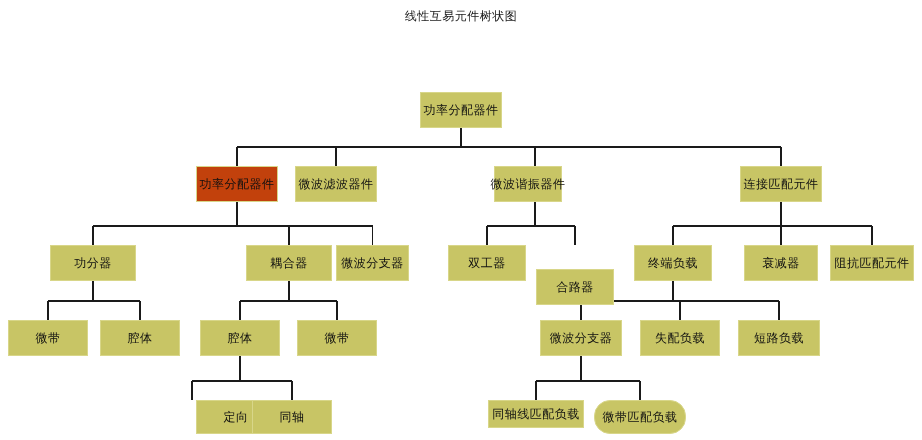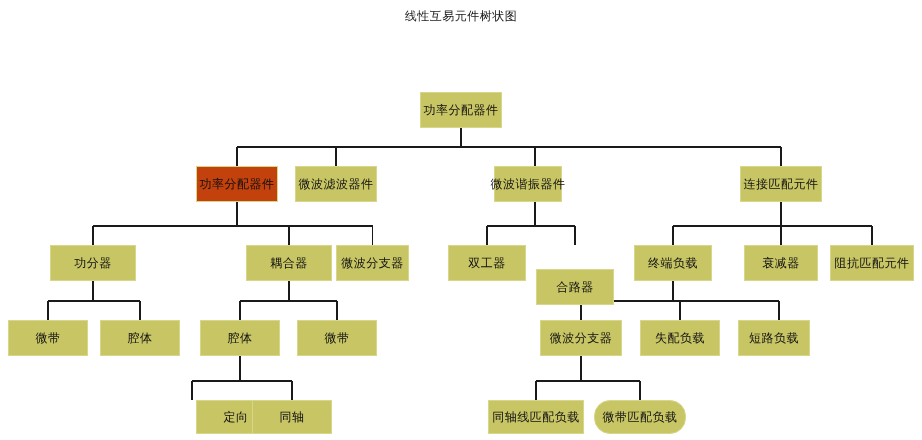--- a/index.html
+++ b/index.html
@@ -152,29 +152,29 @@
       </div>
       <div class="node" style="left: 297px; top: 320px; width: 80px; height: 36px; background: rgb(200, 197, 101); border-color: rgb(216, 214, 137);">
         <span>微带</span>
       </div>
       <div class="node" style="left: 540px; top: 320px; width: 82px; height: 36px; background: rgb(200, 197, 101); border-color: rgb(216, 214, 137);">
         <span>微波分支器</span>
       </div>
       <div class="node" style="left: 640px; top: 320px; width: 80px; height: 36px; background: rgb(200, 197, 101); border-color: rgb(216, 214, 137);">
         <span>失配负载</span>
       </div>
-      <div class="node" style="left: 738px; top: 320px; width: 72px; height: 36px; background: rgb(200, 197, 101); border-color: rgb(216, 214, 137);">
+      <div class="node" style="left: 738px; top: 320px; width: 82px; height: 36px; background: rgb(200, 197, 101); border-color: rgb(216, 214, 137);">
         <span>短路负载</span>
       </div>
       <div class="node" style="left: 152px; top: 400px; width: 80px; height: 34px; background: rgb(200, 197, 101); border-color: rgb(216, 214, 137); margin-left: 44px;">
         <span>定向</span>
       </div>
       <div class="node" style="left: 252px; top: 400px; width: 80px; height: 34px; background: rgb(200, 197, 101); border-color: rgb(216, 214, 137);">
         <span>同轴</span>
       </div>
-      <div class="node" style="left: 488px; top: 400px; width: 96px; height: 34px; background: rgb(200, 197, 101); border-color: rgb(216, 214, 137);">
+      <div class="node" style="left: 488px; top: 400px; width: 96px; height: 28px; background: rgb(200, 197, 101); border-color: rgb(216, 214, 137);">
         <span>同轴线匹配负载</span>
       </div>
       <div class="node" style="left: 594px; top: 400px; width: 92px; height: 34px; background: rgb(200, 197, 101); border-color: rgb(216, 214, 137); border-radius: 16px;">
         <span>微带匹配负载</span>
       </div>
     </div>
 </div>
 
 </body></html>

